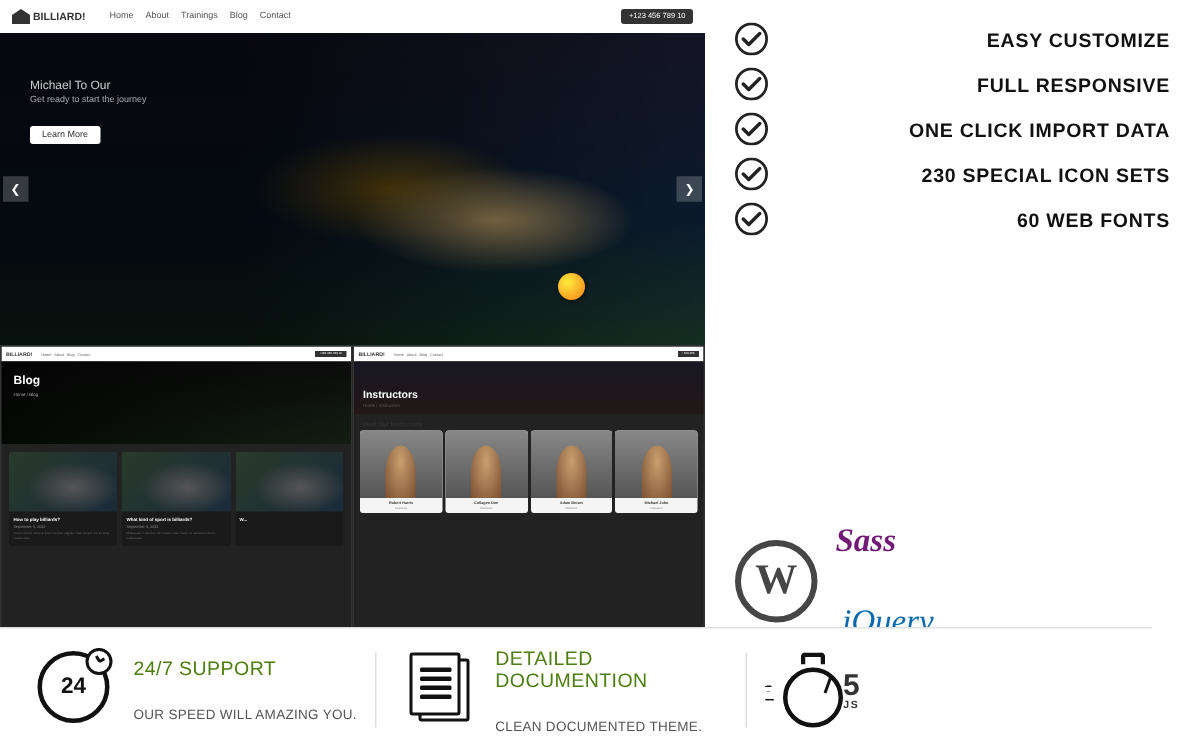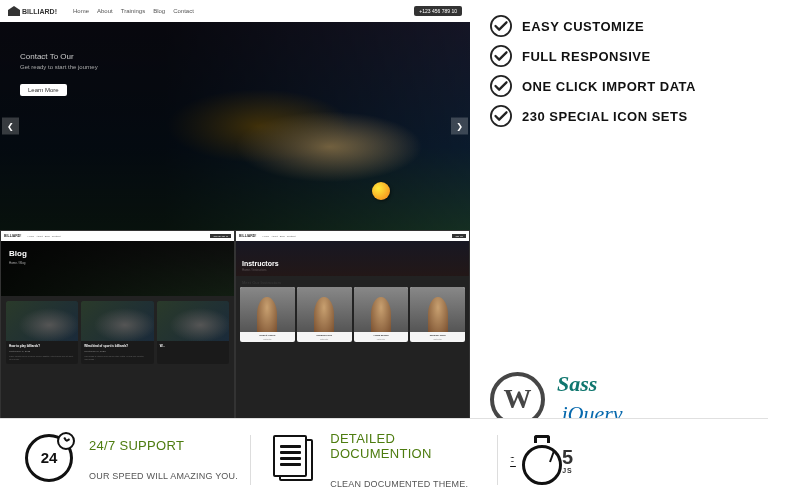--- a/index.html
+++ b/index.html
@@ -345,20 +345,21 @@
 
     
     .features-list {
       margin-bottom: 12px;
     }
     .feature-item {
       display: flex;
       align-items: center;
       gap: 10px;
       margin-bottom: 8px;
+      justify-content: space-between;
     }
     .feature-check {
       width: 22px;
       height: 22px;
       flex-shrink: 0;
     }
     .feature-check svg {
       width: 22px;
       height: 22px;
     }
@@ -387,21 +388,21 @@
     .wp-letter {
       font-size: 28px;
       font-weight: 900;
       color: #464646;
       font-family: Georgia, serif;
     }
     .sass-logo {
       font-size: 22px;
       font-family: 'Georgia', serif;
       font-style: italic;
-      color: #0f766e;
+      color: #701a75;
       font-weight: bold;
     }
 
     .html-js-css-row {
       display: flex;
       align-items: flex-end;
       gap: 10px;
     }
 
     .shield-badge {
@@ -559,21 +560,21 @@
         </div>
         <div class="hero-nav-phone">+123 456 789 10</div>
       </div>
 
       <div class="hero-content">
         <div class="hero-image-sim"></div>
         <div class="hero-bg"></div>
         <div class="billiard-ball"></div>
 
         <div class="hero-text-overlay">
-          <div class="hero-welcome">Contact To Our</div>
+          <div class="hero-welcome">Michael To Our</div>
           <div class="hero-subtitle">Get ready to start the journey</div>
           <div class="hero-btn">Learn More</div>
         </div>
 
         <div class="hero-arrow-left">❮</div>
         <div class="hero-arrow-right">❯</div>
       </div>
     </div>
 
     <div class="small-screenshots">
@@ -722,35 +723,44 @@
       <div class="feature-item">
         <div class="feature-check">
           <svg viewBox="0 0 24 24" fill="none">
             <circle cx="12" cy="12" r="11" stroke="#222" stroke-width="2"></circle>
             <polyline points="6,12 10,16 18,8" stroke="#222" stroke-width="2.5" stroke-linecap="round" stroke-linejoin="round"></polyline>
           </svg>
         </div>
         <span class="feature-label">230 SPECIAL ICON SETS</span>
       </div>
 
+      <div class="feature-item">
+        <div class="feature-check">
+          <svg viewBox="0 0 24 24" fill="none">
+            <circle cx="12" cy="12" r="11" stroke="#222" stroke-width="2"></circle>
+            <polyline points="6,12 10,16 18,8" stroke="#222" stroke-width="2.5" stroke-linecap="round" stroke-linejoin="round"></polyline>
+          </svg>
+        </div>
+        <span class="feature-label">60 WEB FONTS</span>
+      </div>
     </div>
 
     <div class="tech-section">
 
       <div style="display:flex; align-items:center; gap:12px; margin-bottom:8px;">
 
         <div class="wp-circle">
           <span class="wp-letter">W</span>
         </div>
 
         <div style="display:flex; flex-direction:column; gap:4px;">
           <div class="sass-logo">
             <span>Sass</span>
           </div>
-          <div style="font-size:22px; font-family:Georgia,serif; font-style:italic; color:#0769ad;">
+          <div style="font-size:22px; font-family:Georgia,serif; font-style:italic; color:#0769ad;margin-top:24px;">
              <span>jQuery</span>
           </div>
         </div>
       </div>
 
       <div class="html-js-css-row">
 
         <div class="shield-badge">
           <div class="shield-shape">
             <svg class="shield-svg" viewBox="0 0 45 50">

